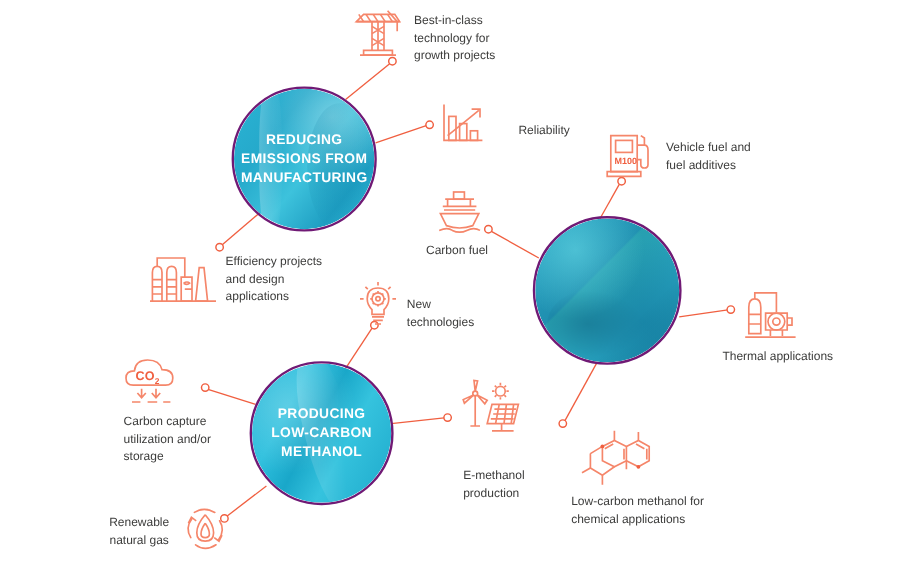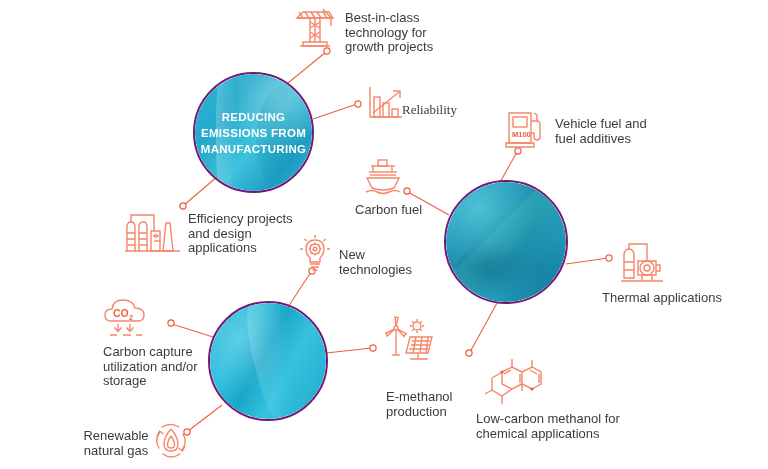--- a/index.html
+++ b/index.html
@@ -111,21 +111,21 @@
   
   .node {
     position: absolute;
   }
   .node-icon {
     position: absolute;
   }
   .node-text {
     position: absolute;
     color: #3c3c3b;
-    font-size: 13px;
+    font-size: 10px;
     line-height: 14.6px;
     white-space: pre-line;
   }
 </style>
 </head>
 <body>
 
 <div id="canvas">
 
   <svg id="wires" viewBox="0 0 768 469">
@@ -166,20 +166,23 @@
 EMISSIONS FROM
 MANUFACTURING</div>
   </div>
 
   <div class="hub" id="hub-growing">
     <div class="hub-bg"></div>
   </div>
 
   <div class="hub" id="hub-producing">
     <div class="hub-bg"></div>
+    <div class="hub-label">PRODUCING
+LOW-CARBON
+METHANOL</div>
   </div>
 
   <div class="node">
     <div class="node-icon" style="left:293px; top:6px;">
       <svg width="48" height="46" viewBox="0 0 48 46" fill="none" stroke="#f5866a" stroke-width="1.4">
         <path d="M4 12 L40 12 L36 6 L10 6 Z"></path>
         <path d="M4 12 L40 12"></path>
         <path d="M6 6 L10 12 M12 6 L16 12 M18 6 L22 12 M24 6 L28 12 M30 6 L34 12"></path>
         <path d="M22 12 L22 36"></path>
         <path d="M17 12 L17 36 M27 12 L27 36"></path>
@@ -199,21 +202,21 @@
     <div class="node-icon" style="left:366px; top:85px;">
       <svg width="40" height="38" viewBox="0 0 40 38" fill="none" stroke="#f5866a" stroke-width="1.4">
         <path d="M4 2 L4 32 L36 32"></path>
         <rect x="8" y="12" width="6" height="20"></rect>
         <rect x="17" y="18" width="6" height="14"></rect>
         <rect x="26" y="24" width="6" height="8"></rect>
         <path d="M7 28 L22 16 L33 7"></path>
         <path d="M27 6 L34 6 L34 13"></path>
       </svg>
     </div>
-    <div class="node-text" style="left:402px; top:103px; width:90px;font-family:Liberation Serif, serif;">Reliability</div>
+    <div class="node-text" style="left:432px; top:103px; width:90px;">Reliability</div>
   </div>
 
   <div class="node">
     <div class="node-icon" style="left:124px; top:209px;">
       <svg width="58" height="48" viewBox="0 0 58 48" fill="none" stroke="#f5866a" stroke-width="1.4">
         <path d="M3 18 L3 42 M11 18 L11 42 M3 18 Q3 13 7 13 Q11 13 11 18"></path>
         <path d="M3 24 L11 24 M3 30 L11 30 M3 36 L11 36"></path>
         <path d="M15 18 L15 42 M23 18 L23 42 M15 18 Q15 13 19 13 Q23 13 23 18"></path>
         <path d="M15 24 L23 24 M15 30 L23 30 M15 36 L23 36"></path>
         <path d="M7 13 L7 6 L30 6 L30 22"></path>

